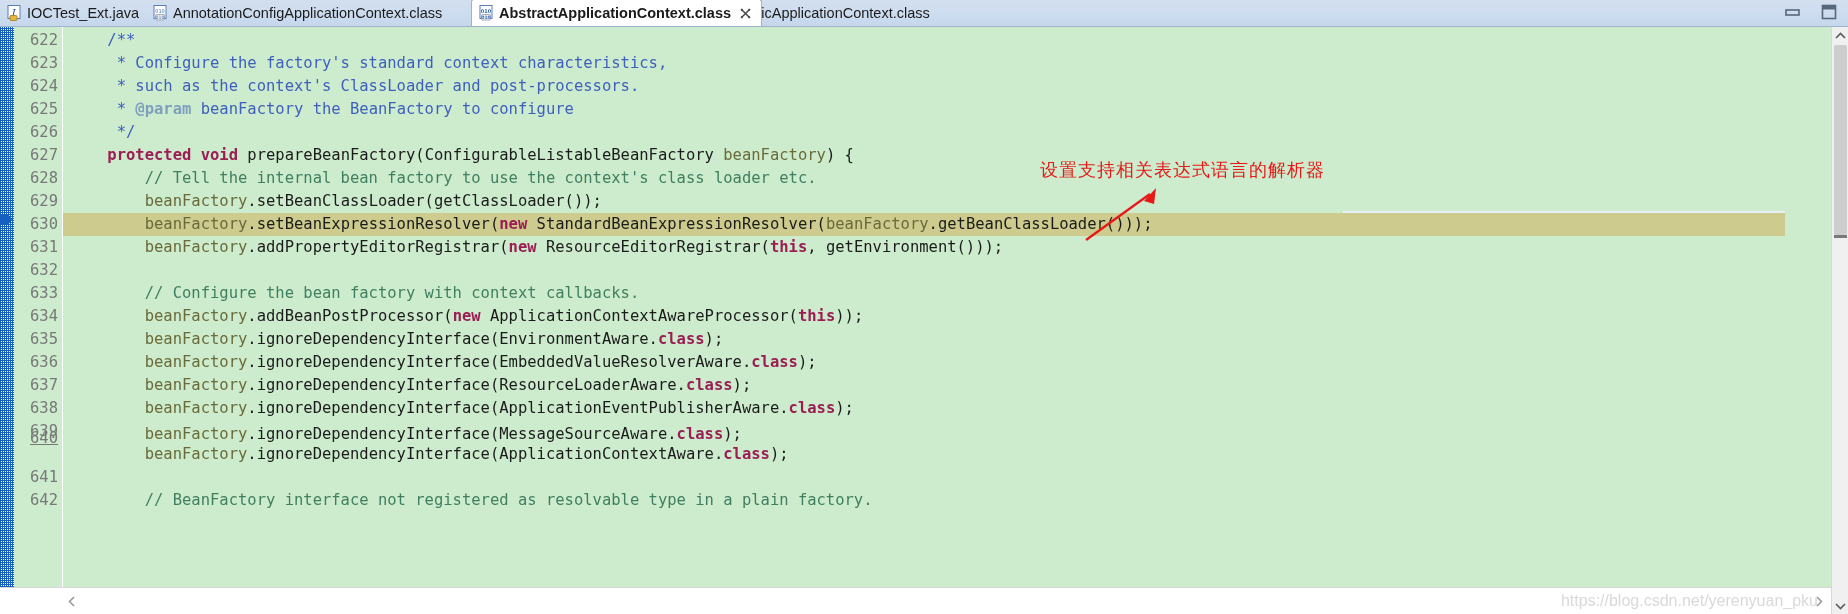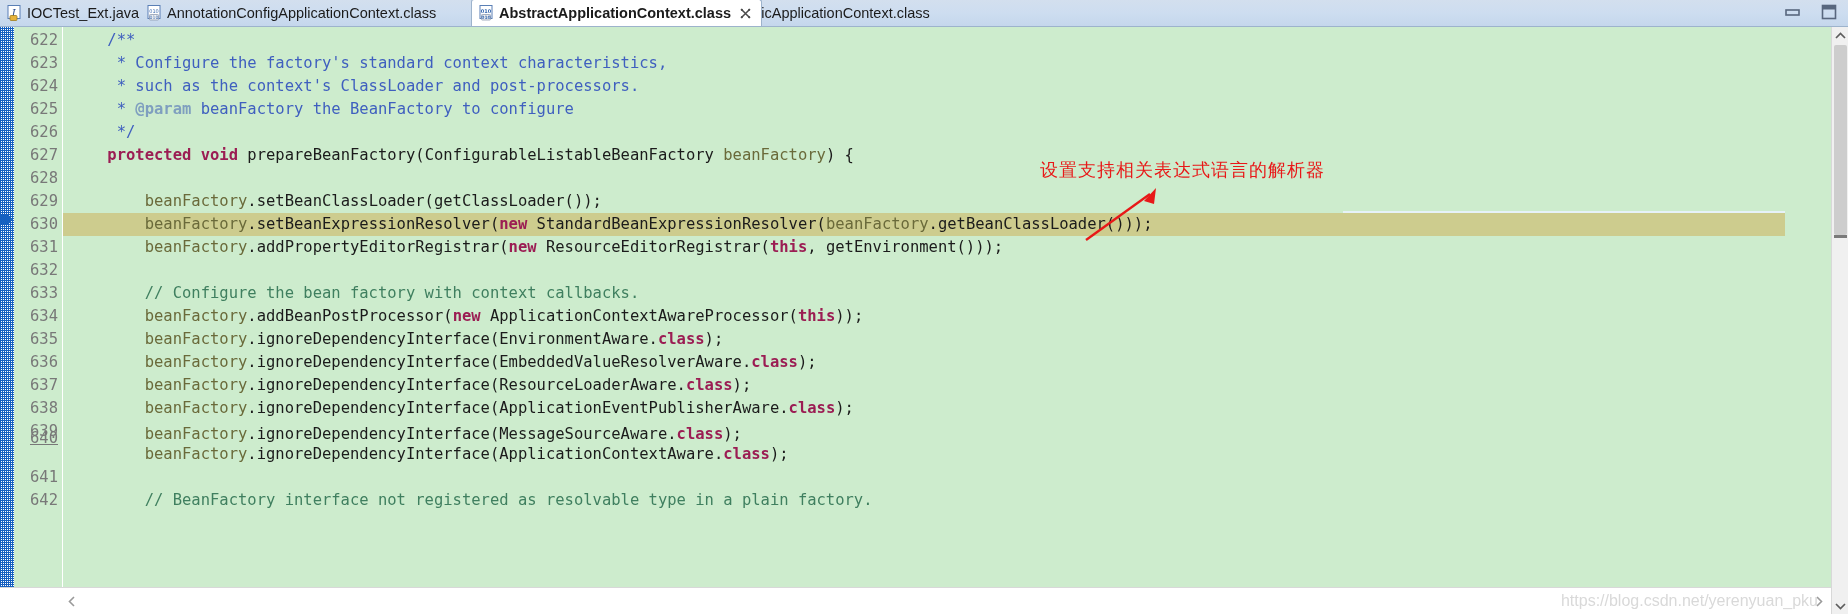--- a/index.html
+++ b/index.html
@@ -248,21 +248,21 @@
   <div id="tabbar">
     <div id="tablist" style="display: flex; align-items: flex-end; height: 27px; position: relative; width: 1100px;">
         <div class="tab inactive" style="position: absolute; left: 0px; bottom: 0px;">
           <span class="tabicon"><svg width="15" height="16" viewBox="0 0 15 16">
               <rect x="1" y="0.5" width="12" height="13" fill="#ffffff" stroke="#5a7fb5" stroke-width="1"></rect>
               <text x="6.6" y="10.5" font-family="DejaVu Serif, serif" font-size="10" font-style="italic" fill="#2a4d8f" text-anchor="middle">J</text>
               <rect x="3" y="10.5" width="7" height="5" rx="1" fill="#e6b33c" stroke="#a07c1e" stroke-width="0.8"></rect>
             </svg></span>
           <span>IOCTest_Ext.java</span>
         </div>
-        <div class="tab inactive" style="position: absolute; left: 140px; bottom: 0px;">
+        <div class="tab inactive" style="position: absolute; left: 146px; bottom: 0px;">
           <span class="tabicon"><svg width="15" height="16" viewBox="0 0 15 16">
               <rect x="1" y="0.5" width="12" height="13" fill="#ffffff" stroke="#5a7fb5" stroke-width="1"></rect>
               <text x="7" y="8" font-family="DejaVu Sans, sans-serif" font-size="5" fill="#3a6ab0" text-anchor="middle">010</text>
               <rect x="2.5" y="9.5" width="9" height="5.5" rx="0.8" fill="#f0f0f0" stroke="#8e9bb0" stroke-width="0.8"></rect>
               <text x="7" y="14" font-family="DejaVu Sans, sans-serif" font-size="4.6" fill="#3a6ab0" text-anchor="middle">010</text>
             </svg></span>
           <span>AnnotationConfigApplicationContext.class</span>
         </div>
         <div class="tab active" style="position: absolute; left: 471px; bottom: 0px;">
           <span class="tabicon"><svg width="15" height="16" viewBox="0 0 15 16">
@@ -339,20 +339,21 @@
     <div id="gutterline"></div>
 
     <div id="codearea">
       <div class="hl-sel"></div>
     <div class="crow" style="top: 2px;"><span class="t-jdoc">    /**</span></div>
         <div class="crow" style="top: 25px;"><span class="t-jdoc">     * Configure the factory's standard context characteristics,</span></div>
         <div class="crow" style="top: 48px;"><span class="t-jdoc">     * such as the context's ClassLoader and post-processors.</span></div>
         <div class="crow" style="top: 71px;"><span class="t-jdoc">     * </span><span class="t-jdoctag">@param</span><span class="t-jdoc"> beanFactory the BeanFactory to configure</span></div>
         <div class="crow" style="top: 94px;"><span class="t-jdoc">     */</span></div>
         <div class="crow" style="top: 117px;"><span class="t-plain">    </span><span class="t-kw">protected</span><span class="t-plain"> </span><span class="t-kw">void</span><span class="t-plain"> prepareBeanFactory(ConfigurableListableBeanFactory </span><span class="t-field">beanFactory</span><span class="t-plain">) {</span></div>
+        <div class="crow" style="top: 140px;"><span class="t-cmt">        // Tell the internal bean factory to use the context's class loader etc.</span></div>
         <div class="crow" style="top: 163px;"><span class="t-plain">        </span><span class="t-field">beanFactory</span><span class="t-plain">.setBeanClassLoader(getClassLoader());</span></div>
         <div class="crow highlight" style="top: 186px;"><span class="t-plain">        </span><span class="t-field">beanFactory</span><span class="t-plain">.setBeanExpressionResolver(</span><span class="t-kw">new</span><span class="t-plain"> StandardBeanExpressionResolver(</span><span class="t-field">beanFactory</span><span class="t-plain">.getBeanClassLoader()));</span></div>
         <div class="crow" style="top: 209px;"><span class="t-plain">        </span><span class="t-field">beanFactory</span><span class="t-plain">.addPropertyEditorRegistrar(</span><span class="t-kw">new</span><span class="t-plain"> ResourceEditorRegistrar(</span><span class="t-kw">this</span><span class="t-plain">, getEnvironment()));</span></div>
         <div class="crow" style="top: 232px;"><span class="t-plain"></span></div>
         <div class="crow" style="top: 255px;"><span class="t-cmt">        // Configure the bean factory with context callbacks.</span></div>
         <div class="crow" style="top: 278px;"><span class="t-plain">        </span><span class="t-field">beanFactory</span><span class="t-plain">.addBeanPostProcessor(</span><span class="t-kw">new</span><span class="t-plain"> ApplicationContextAwareProcessor(</span><span class="t-kw">this</span><span class="t-plain">));</span></div>
         <div class="crow" style="top: 301px;"><span class="t-plain">        </span><span class="t-field">beanFactory</span><span class="t-plain">.ignoreDependencyInterface(EnvironmentAware.</span><span class="t-kw">class</span><span class="t-plain">);</span></div>
         <div class="crow" style="top: 324px;"><span class="t-plain">        </span><span class="t-field">beanFactory</span><span class="t-plain">.ignoreDependencyInterface(EmbeddedValueResolverAware.</span><span class="t-kw">class</span><span class="t-plain">);</span></div>
         <div class="crow" style="top: 347px;"><span class="t-plain">        </span><span class="t-field">beanFactory</span><span class="t-plain">.ignoreDependencyInterface(ResourceLoaderAware.</span><span class="t-kw">class</span><span class="t-plain">);</span></div>
         <div class="crow" style="top: 370px;"><span class="t-plain">        </span><span class="t-field">beanFactory</span><span class="t-plain">.ignoreDependencyInterface(ApplicationEventPublisherAware.</span><span class="t-kw">class</span><span class="t-plain">);</span></div>

